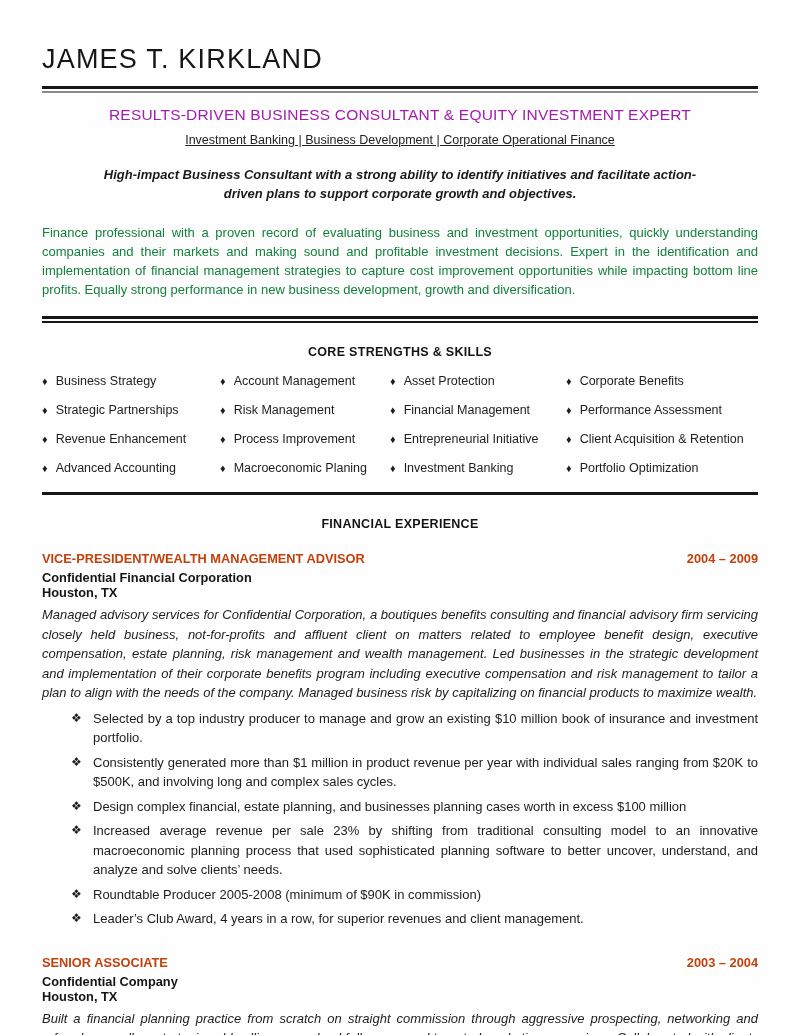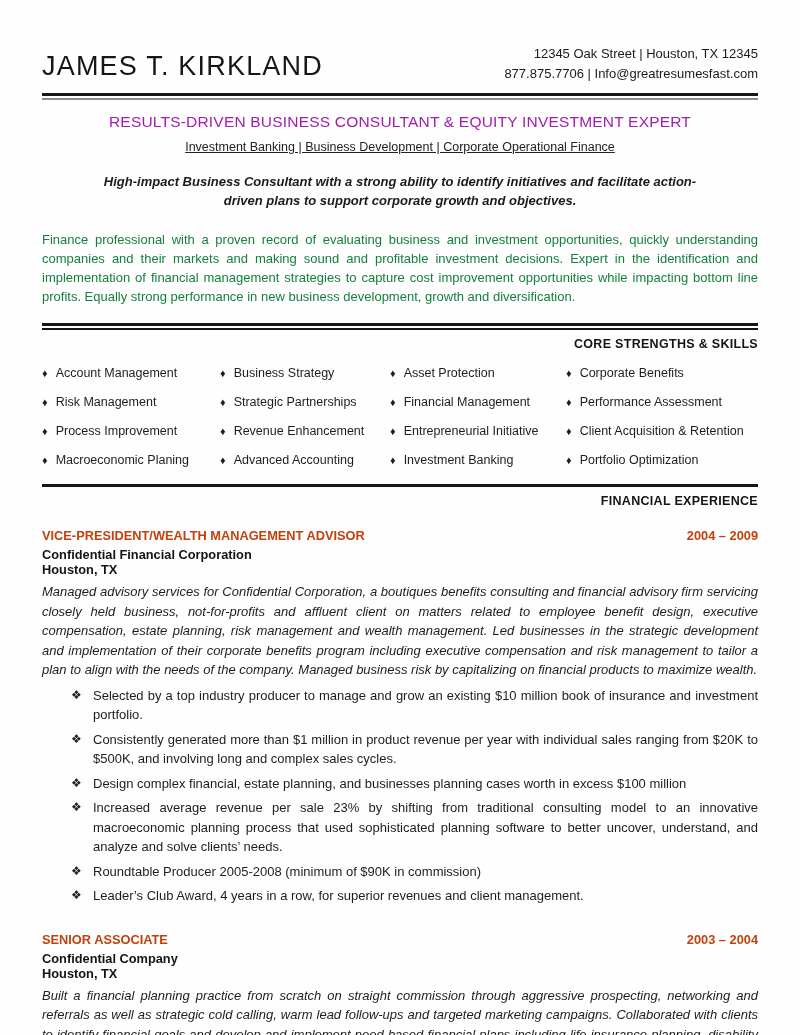--- a/index.html
+++ b/index.html
@@ -61,25 +61,25 @@
   .summary {
     margin-top: 20px;
     font-size: 13px;
     line-height: 19px;
     text-align: justify;
     color: #15803d;
   }
 
   
   .sec-heading {
-    text-align: right;
+    text-align: center;
     font-size: 12.5px;
     font-weight: 700;
     letter-spacing: 0.3px;
-    margin-top: 7px;
+    margin-top: 22px;
     color: #141414;
   }
 
   
   .skills-grid {
     margin-top: 16px;
     display: grid;
     grid-template-columns: 178px 170px 176px 1fr;
   }
   .skills-col { display: flex; flex-direction: column; row-gap: 16px; }
@@ -105,56 +105,52 @@
   .jbullet .glyph { width: 22px; flex: 0 0 22px; margin-left: 29px; font-size: 12px; line-height: 19px; }
   .jbullet .btext { flex: 1; font-size: 13px; line-height: 19.5px; text-align: justify; }
 </style>
 </head>
 <body>
 
 <div class="page">
 
   <div class="hdr">
     <div class="hdr-name">JAMES T. KIRKLAND</div>
-    <div class="hdr-contact">
-      <div>12345 Oak Street | Houston, TX 12345</div>
-      <div>877.875.7706 | Info@greatresumesfast.com</div>
-    </div>
   </div>
   <div class="rule-wrap">
     <div class="rule-thick"></div>
     <div class="rule-thin gray"></div>
   </div>
 
   <div class="title">RESULTS-DRIVEN BUSINESS CONSULTANT &amp; EQUITY INVESTMENT EXPERT</div>
   <div class="subtitle">Investment Banking | Business Development | Corporate Operational Finance</div>
   <div class="tagline">High-impact Business Consultant with a strong ability to identify initiatives and facilitate action-driven plans to support corporate growth and objectives.</div>
 
   <div class="summary">Finance professional with a proven record of evaluating business and investment opportunities, quickly understanding companies and their markets and making sound and profitable investment decisions.  Expert in the identification and implementation of financial management strategies to capture cost improvement opportunities while impacting bottom line profits.  Equally strong performance in new business development, growth and diversification.</div>
 
   <div class="rule-wrap" style="margin-top:17px">
     <div class="rule-thick"></div>
     <div class="rule-thin"></div>
   </div>
   <div class="sec-heading">CORE STRENGTHS &amp; SKILLS</div>
 
   <div class="skills-grid">
+    <div class="skills-col">
+      <div class="skill-item"><span class="diamond">♦</span><span>Business Strategy</span></div>
+      <div class="skill-item"><span class="diamond">♦</span><span>Strategic Partnerships</span></div>
+      <div class="skill-item"><span class="diamond">♦</span><span>Revenue Enhancement</span></div>
+      <div class="skill-item"><span class="diamond">♦</span><span>Advanced Accounting</span></div>
+    </div>
     <div class="skills-col">
       <div class="skill-item"><span class="diamond">♦</span><span>Account Management</span></div>
       <div class="skill-item"><span class="diamond">♦</span><span>Risk Management</span></div>
       <div class="skill-item"><span class="diamond">♦</span><span>Process Improvement</span></div>
       <div class="skill-item"><span class="diamond">♦</span><span>Macroeconomic Planing</span></div>
     </div>
     <div class="skills-col">
-      <div class="skill-item"><span class="diamond">♦</span><span>Business Strategy</span></div>
-      <div class="skill-item"><span class="diamond">♦</span><span>Strategic Partnerships</span></div>
-      <div class="skill-item"><span class="diamond">♦</span><span>Revenue Enhancement</span></div>
-      <div class="skill-item"><span class="diamond">♦</span><span>Advanced Accounting</span></div>
-    </div>
-    <div class="skills-col">
       <div class="skill-item"><span class="diamond">♦</span><span>Asset Protection</span></div>
       <div class="skill-item"><span class="diamond">♦</span><span>Financial Management</span></div>
       <div class="skill-item"><span class="diamond">♦</span><span>Entrepreneurial Initiative</span></div>
       <div class="skill-item"><span class="diamond">♦</span><span>Investment Banking</span></div>
     </div>
     <div class="skills-col">
       <div class="skill-item"><span class="diamond">♦</span><span>Corporate Benefits</span></div>
       <div class="skill-item"><span class="diamond">♦</span><span>Performance Assessment</span></div>
       <div class="skill-item"><span class="diamond">♦</span><span>Client Acquisition &amp; Retention</span></div>
       <div class="skill-item"><span class="diamond">♦</span><span>Portfolio Optimization</span></div>

